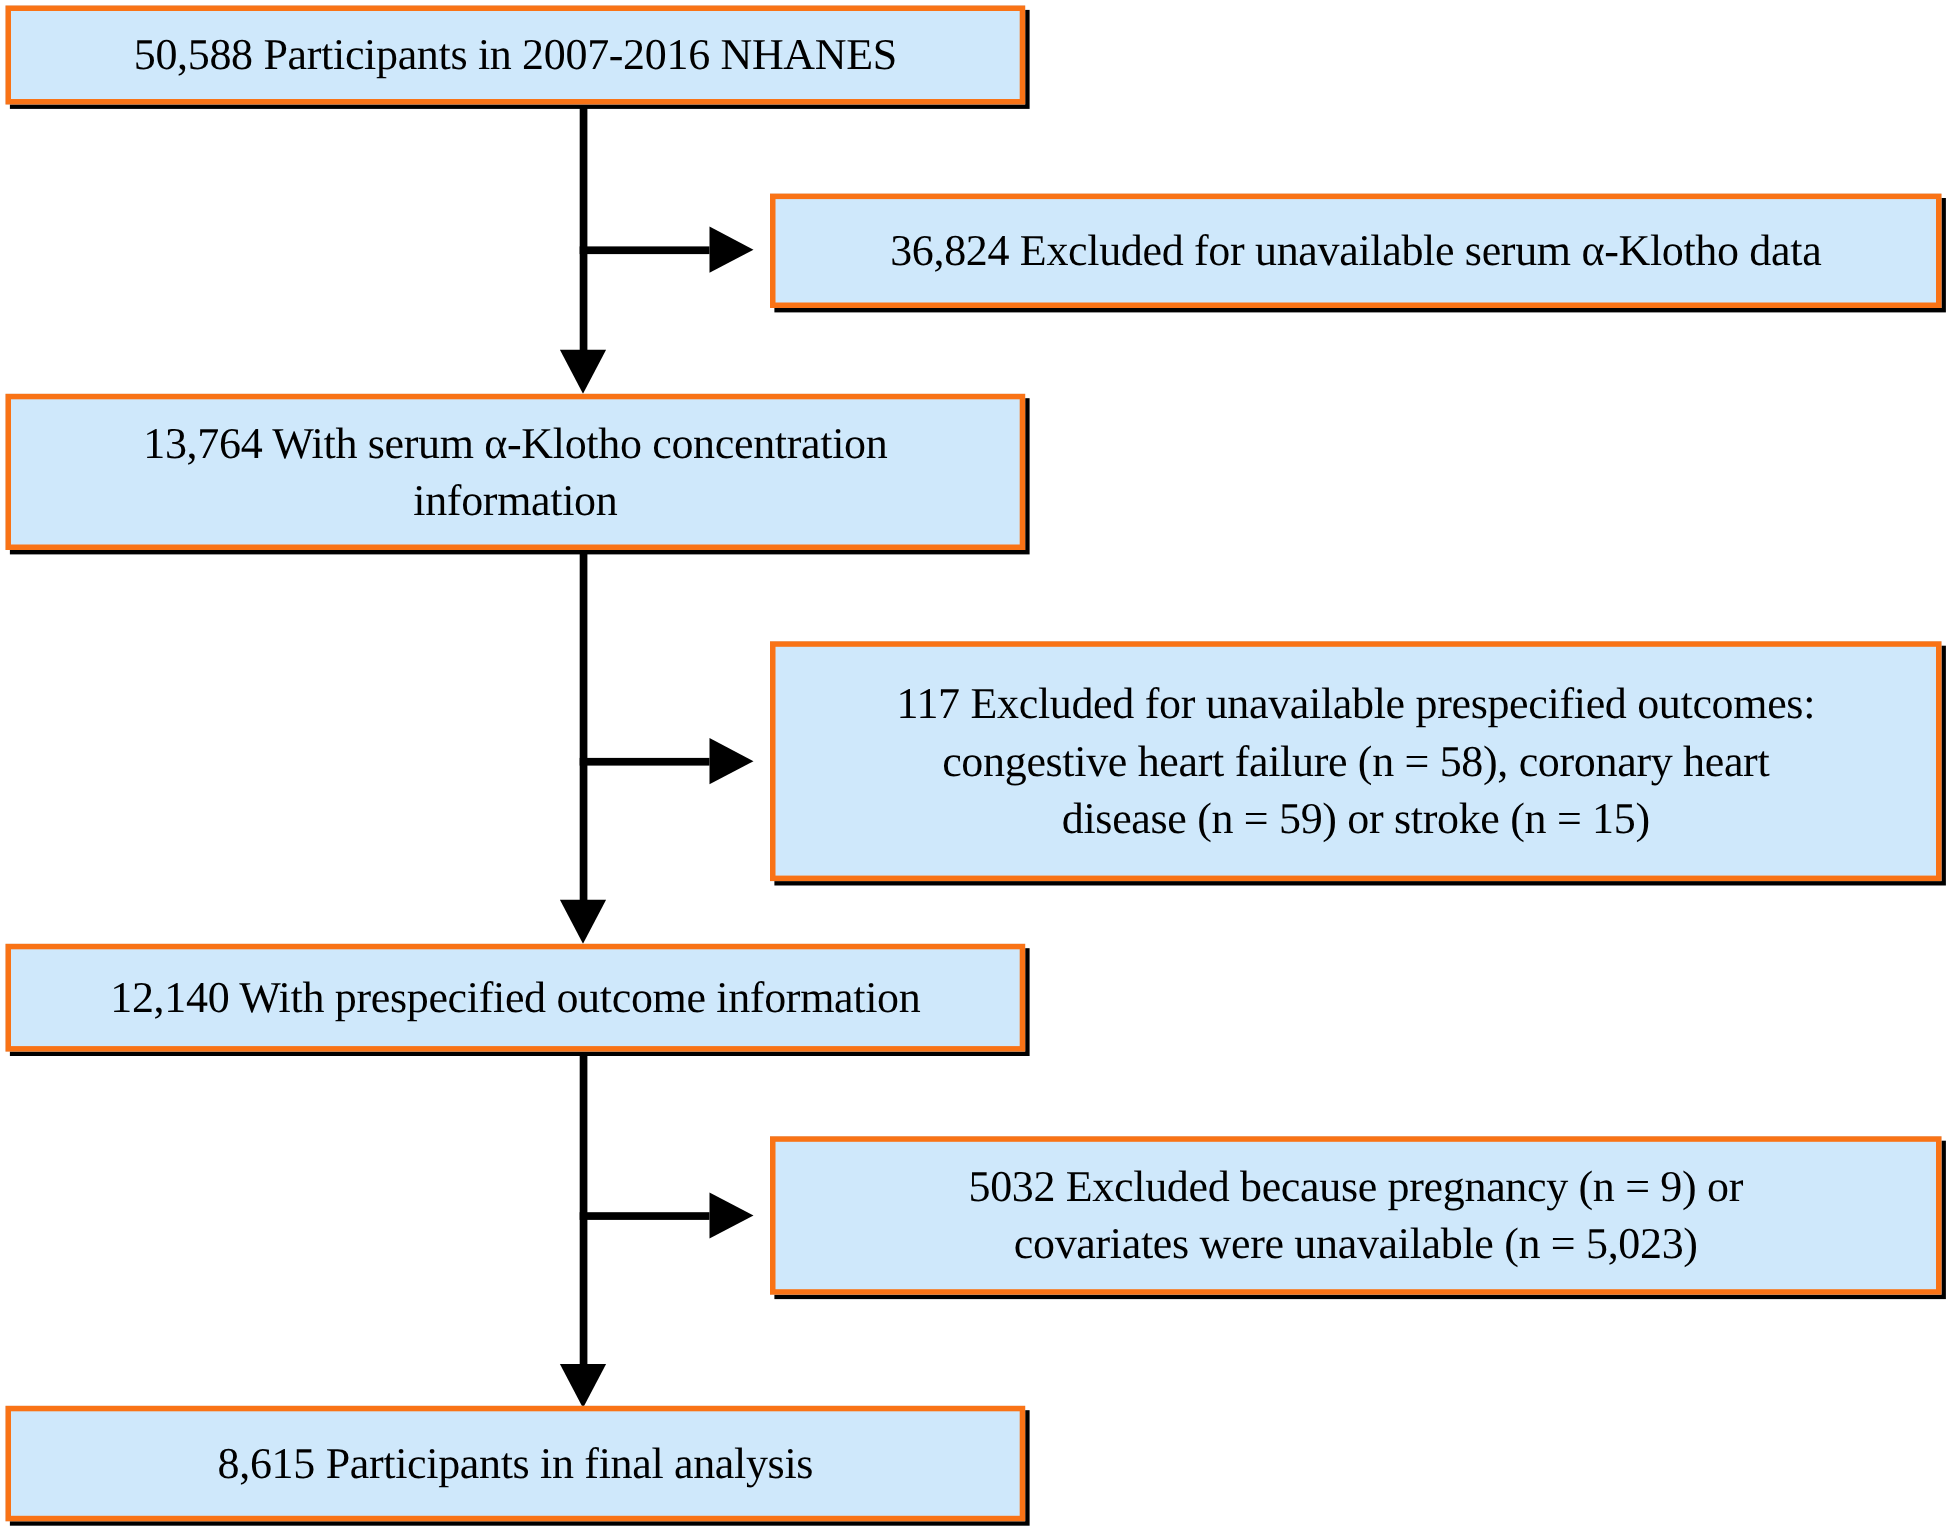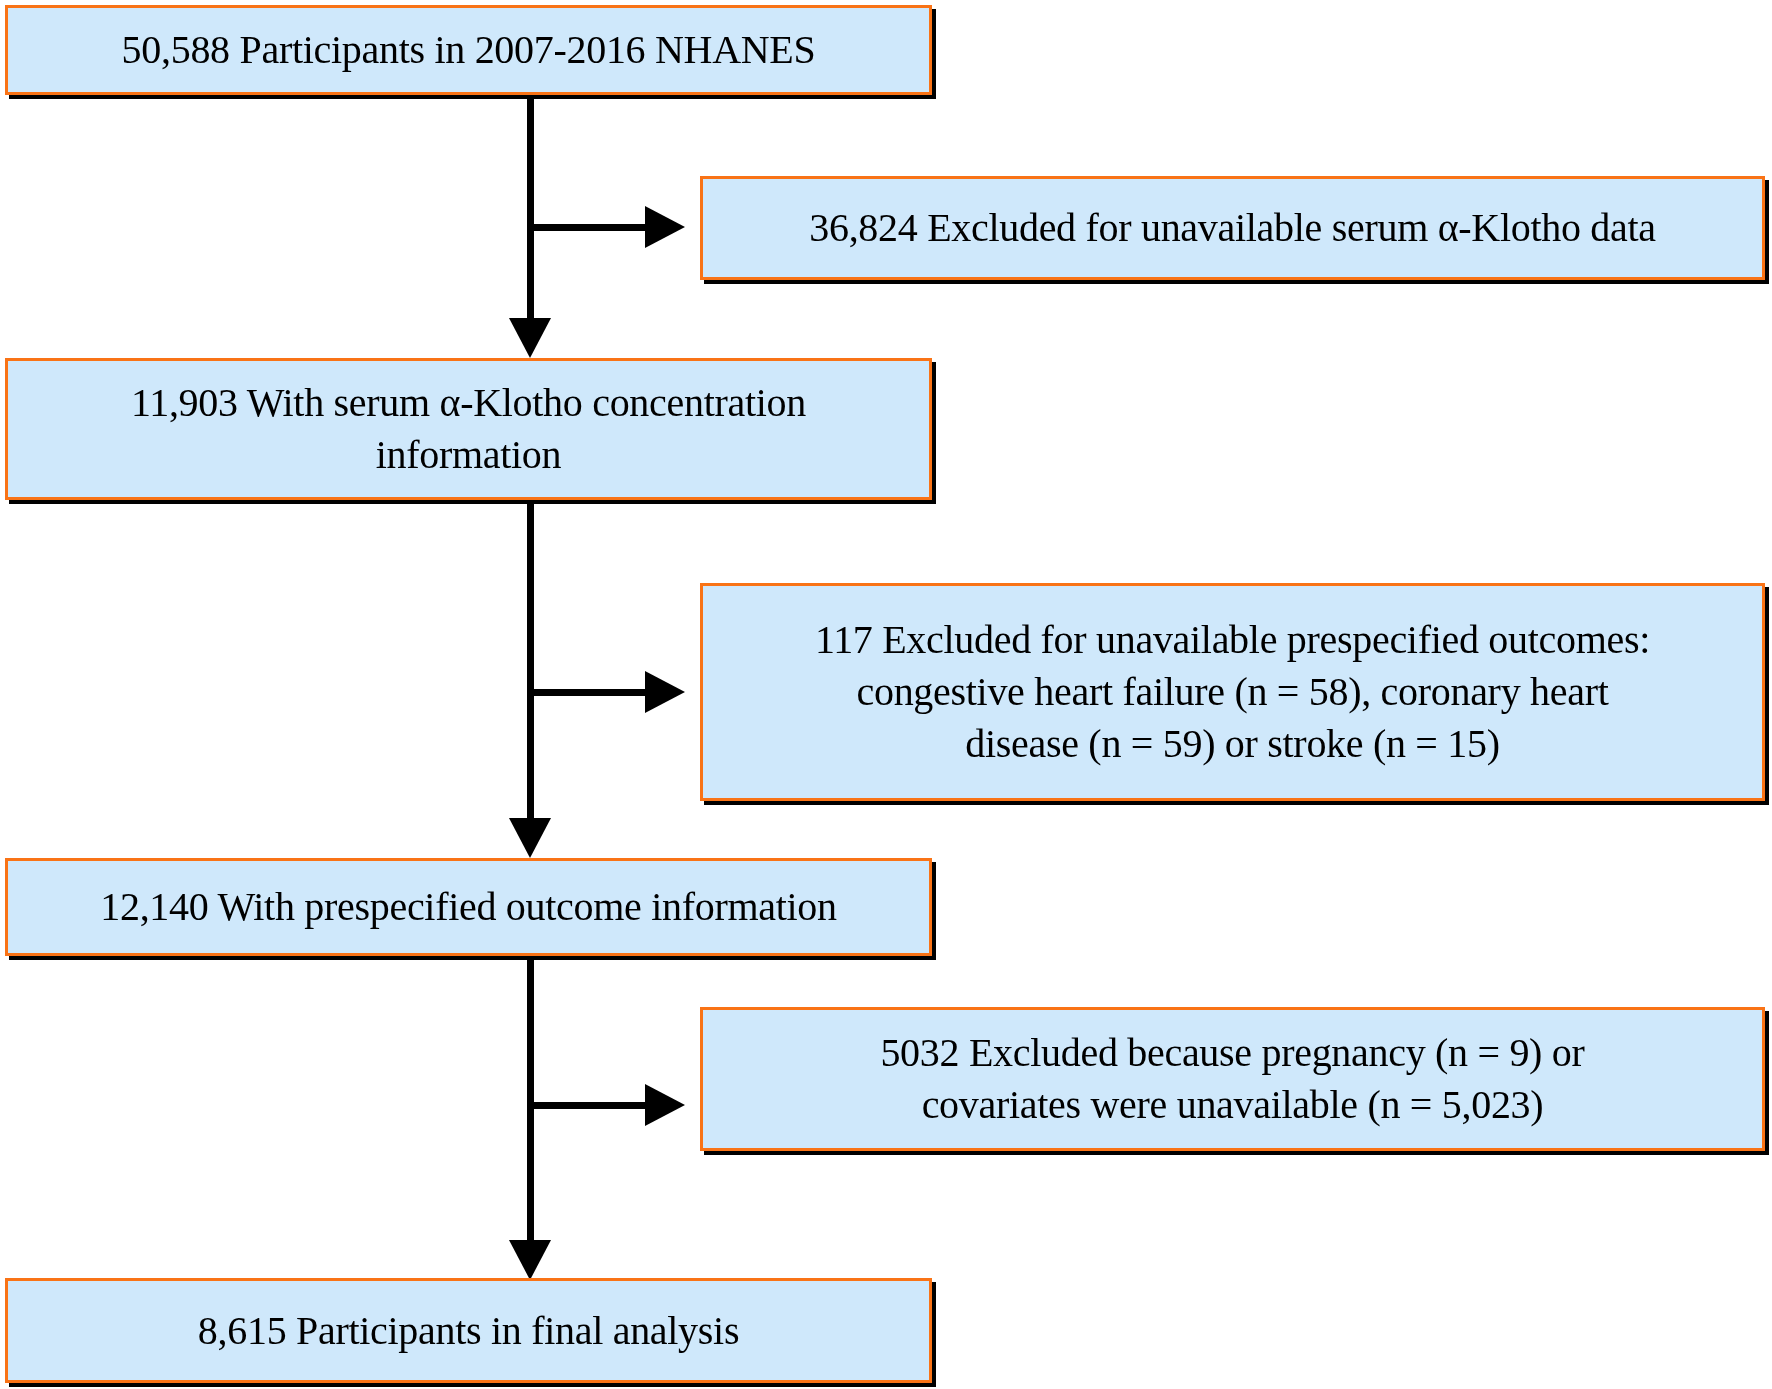--- a/index.html
+++ b/index.html
@@ -13,21 +13,21 @@
     width: 1772px;
     height: 1389px;
     background: #ffffff;
     overflow: hidden;
     font-family: "Liberation Serif", "DejaVu Serif", serif;
   }
   .node {
     position: absolute;
     box-sizing: border-box;
     background: #cfe8fb;
-    border: 3px solid #f97316;
+    border: 5px solid #f97316;
     display: flex;
     align-items: center;
     justify-content: center;
     text-align: center;
     color: #000000;
     font-family: "Liberation Serif", "DejaVu Serif", serif;
     font-size: 40px;
     line-height: 1.30;
     letter-spacing: -0.3px;
     padding: 2px 14px;
@@ -38,21 +38,21 @@
     white-space: pre-line;
   }
   
   #node-total      { left: 5px;   top: 5px;    width: 927px; height: 90px; }
   #node-withklotho { left: 5px;   top: 358px;  width: 927px; height: 142px; }
   #node-withoutcome{ left: 5px;   top: 858px;  width: 927px; height: 98px; }
   #node-final      { left: 5px;   top: 1278px; width: 927px; height: 105px; }
   
   #node-excl-klotho  { left: 700px; top: 176px;  width: 1065px; height: 104px; text-align: center; }
   #node-excl-outcome { left: 700px; top: 583px;  width: 1065px; height: 218px; }
-  #node-excl-covar   { left: 700px; top: 1007px; width: 1065px; height: 144px; }
+  #node-excl-covar   { left: 700px; top: 1033px; width: 1065px; height: 144px; }
 
   
   .vline {
     position: absolute;
     width: 7px;
     background: #000000;
   }
   .hline {
     position: absolute;
     height: 7px;
@@ -100,21 +100,21 @@
 
   <div class="node" id="node-total">
     <span class="lines">50,588 Participants in 2007-2016 NHANES</span>
   </div>
 
   <div class="node" id="node-excl-klotho">
     <span class="lines">36,824 Excluded for unavailable serum α-Klotho data</span>
   </div>
 
   <div class="node" id="node-withklotho">
-    <span class="lines">11,903 With serum α-Klotho concentration
+    <span class="lines">13,764 With serum α-Klotho concentration
 information</span>
   </div>
 
   <div class="node" id="node-excl-outcome">
     <span class="lines">117 Excluded for unavailable prespecified outcomes:
 congestive heart failure (n = 58), coronary heart
 disease (n = 59) or stroke (n = 15)</span>
   </div>
 
   <div class="node" id="node-withoutcome">

